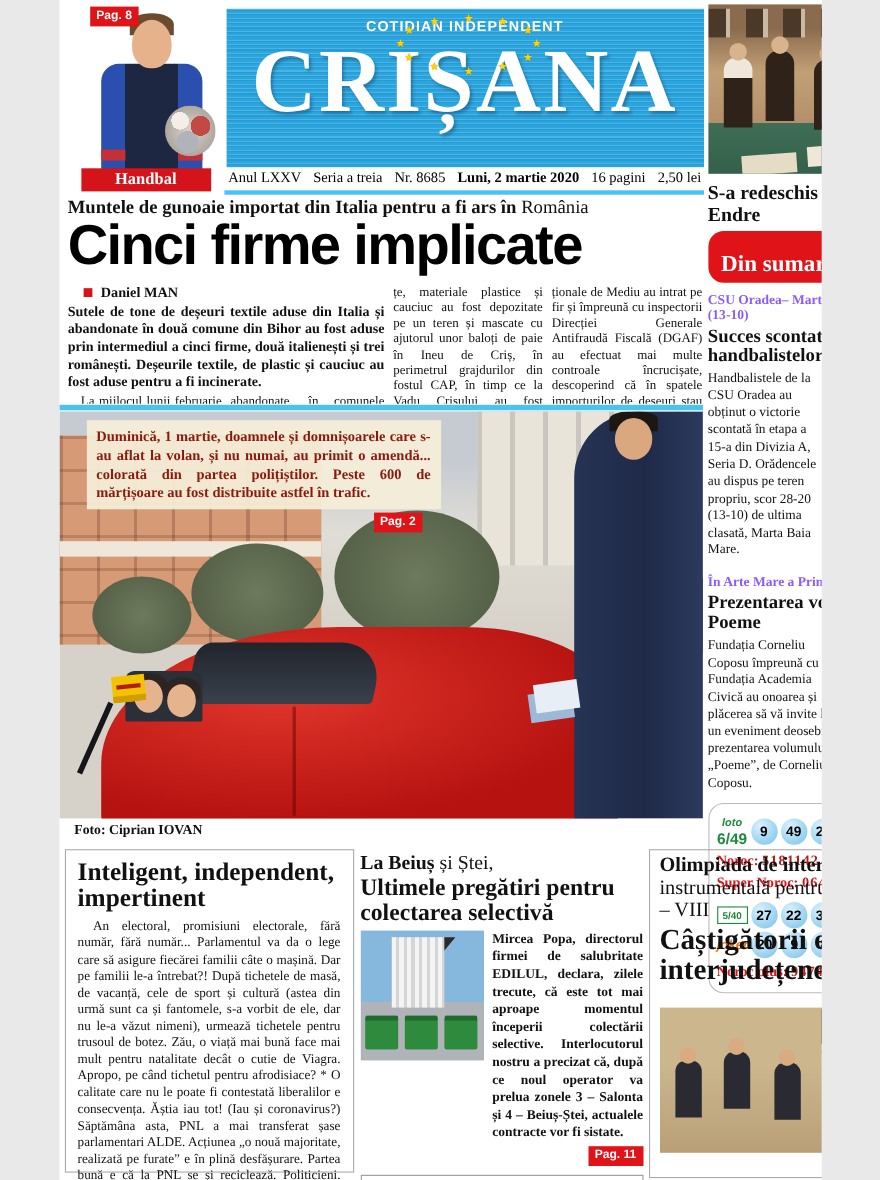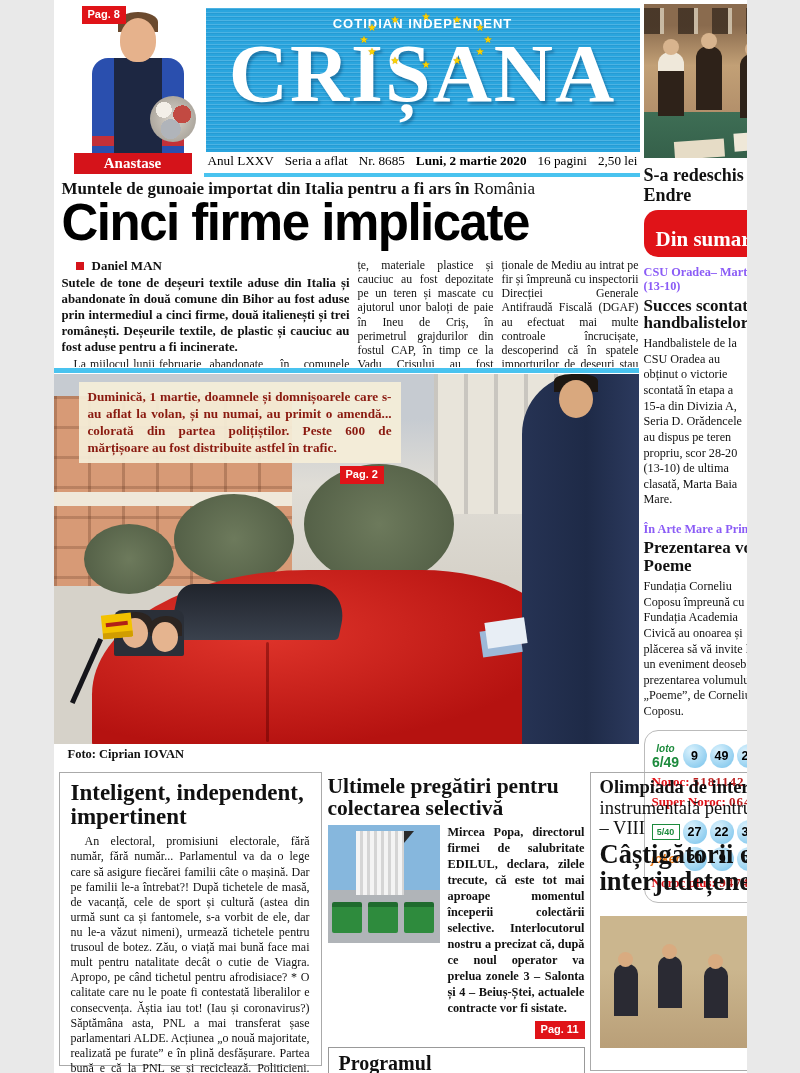--- a/index.html
+++ b/index.html
@@ -202,21 +202,21 @@
   <div class="abs" id="promo">
     <div class="player-art">
       <div class="p-torso"></div>
       <div class="p-trim"></div>
       <div class="p-trim2"></div>
       <div class="p-hair"></div>
       <div class="p-head"></div>
       <div class="p-ball"></div>
     </div>
     <span class="pag" id="promo-badge">Pag. 8</span>
-    <div id="promo-label">Anastase</div>
+    <div id="promo-label">Handbal</div>
   </div>
 
   <div class="abs" id="masthead">
     <span class="star" style="left:278px;top:26px">★</span>
     <span class="star" style="left:270px;top:14px">★</span>
     <span class="star" style="left:247px;top:6px">★</span>
     <span class="star" style="left:216px;top:3px">★</span>
     <span class="star" style="left:185px;top:6px">★</span>
     <span class="star" style="left:162px;top:14px">★</span>
     <span class="star" style="left:154px;top:26px">★</span>
@@ -224,21 +224,21 @@
     <span class="star" style="left:185px;top:47px">★</span>
     <span class="star" style="left:216px;top:51px">★</span>
     <span class="star" style="left:247px;top:47px">★</span>
     <span class="star" style="left:270px;top:38px">★</span>
     <div id="tagline">COTIDIAN INDEPENDENT</div>
     <div id="brand">CRIȘANA</div>
   </div>
 
   <div class="abs" id="issue-row">
     <span>Anul LXXV</span>
-    <span>Seria a aflat</span>
+    <span>Seria a treia</span>
     <span>Nr. 8685</span>
     <span class="b">Luni, 2 martie 2020</span>
     <span>16 pagini</span>
     <span>2,50 lei</span>
   </div>
   <div class="abs" id="cyan-line"></div>
 
   <div class="abs" id="kicker">
     <span>Muntele de gunoaie importat din Italia pentru a fi ars în</span>
     <span class="reg">România</span>
@@ -389,20 +389,24 @@
     </div>
   </div>
 
   <div class="abs" id="editorial">
     <h2>Inteligent, independent, impertinent</h2>
     <div class="body">An electoral, promisiuni electorale, fără număr, fără număr... Parlamentul va da o lege care să asigure fiecărei familii câte o mașină. Dar pe familii le-a întrebat?! După tichetele de masă, de vacanță, cele de sport și cultură (astea din urmă sunt ca și fantomele, s-a vorbit de ele, dar nu le-a văzut nimeni), urmează tichetele pentru trusoul de botez. Zău, o viață mai bună face mai mult pentru natalitate decât o cutie de Viagra. Apropo, pe când tichetul pentru afrodisiace? * O calitate care nu le poate fi contestată liberalilor e consecvența. Ăștia iau tot! (Iau și coronavirus?) Săptămâna asta, PNL a mai transferat șase parlamentari ALDE. Acțiunea „o nouă majoritate, realizată pe furate” e în plină desfășurare. Partea bună e că la PNL se și reciclează. Politicieni. Roberta Anastase, ex-PDL, e acum șefă interimară peste liberalii ploieșteni. Păzea, că vine Băse! * Până una alta, cea mai valoroasă achiziție a PNL de săptămâna trecută e, de departe, Nicușor Dan. Dacă USR și Plus s-au tot codit, liberalii, țuști!, le-au luat omul și fața.</div>
 
   </div>
 
   <div class="abs" id="selective">
+    <div class="kick">
+      <span>La Beiuș</span>
+      <span class="reg">și Ștei,</span>
+    </div>
     <h2>Ultimele pregătiri pentru colectarea selectivă</h2>
     <div class="sel-row">
       <div class="dump-art">
         <div class="silo"></div>
         <div class="dump" style="left:4px"></div>
         <div class="dump" style="left:40px"></div>
         <div class="dump" style="left:76px"></div>
       </div>
       <div class="sel-body">
         <span>Mircea Popa, directorul firmei de salubritate EDILUL, declara, zilele trecute, că este tot mai aproape momentul începerii colectării selective. Interlocutorul nostru a precizat că, după ce noul operator va prelua zonele 3 – Salonta și 4 – Beiuș-Ștei, actualele contracte vor fi sistate.</span>

